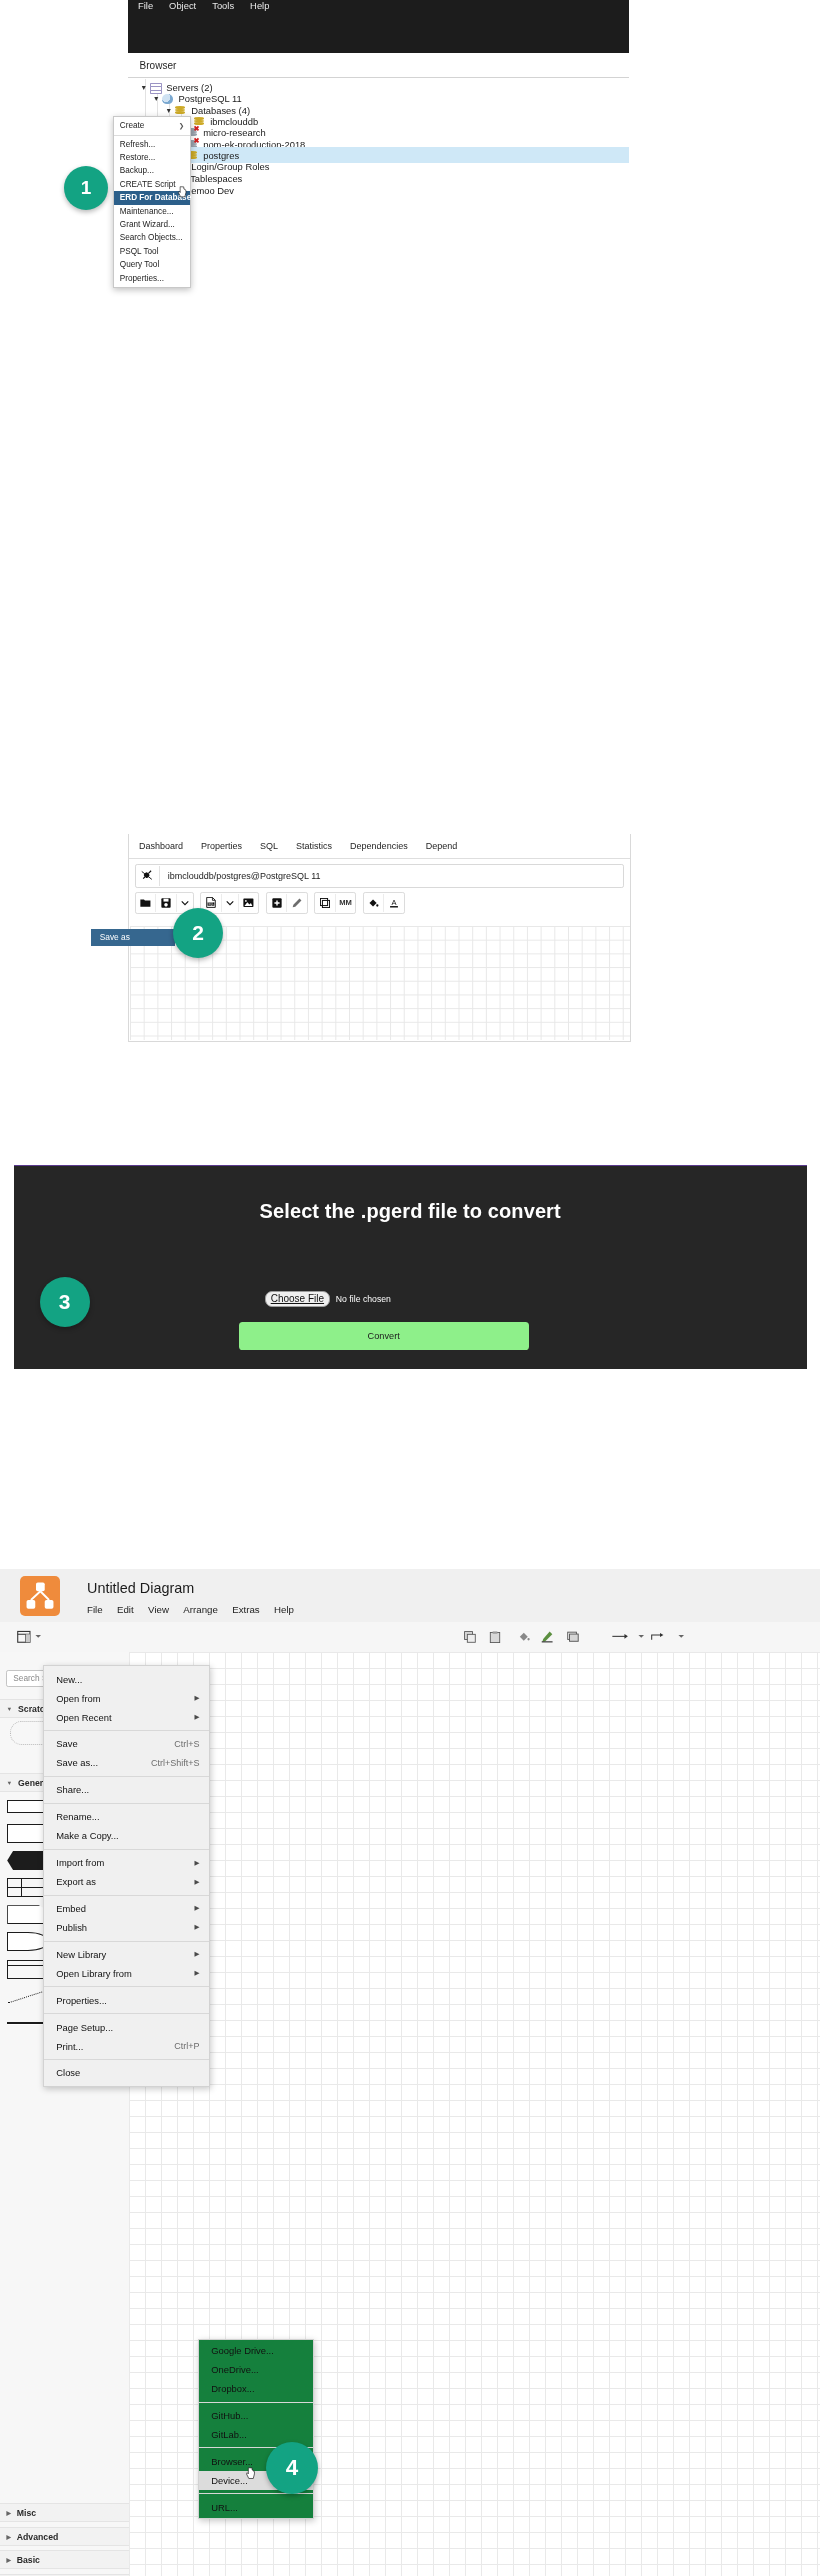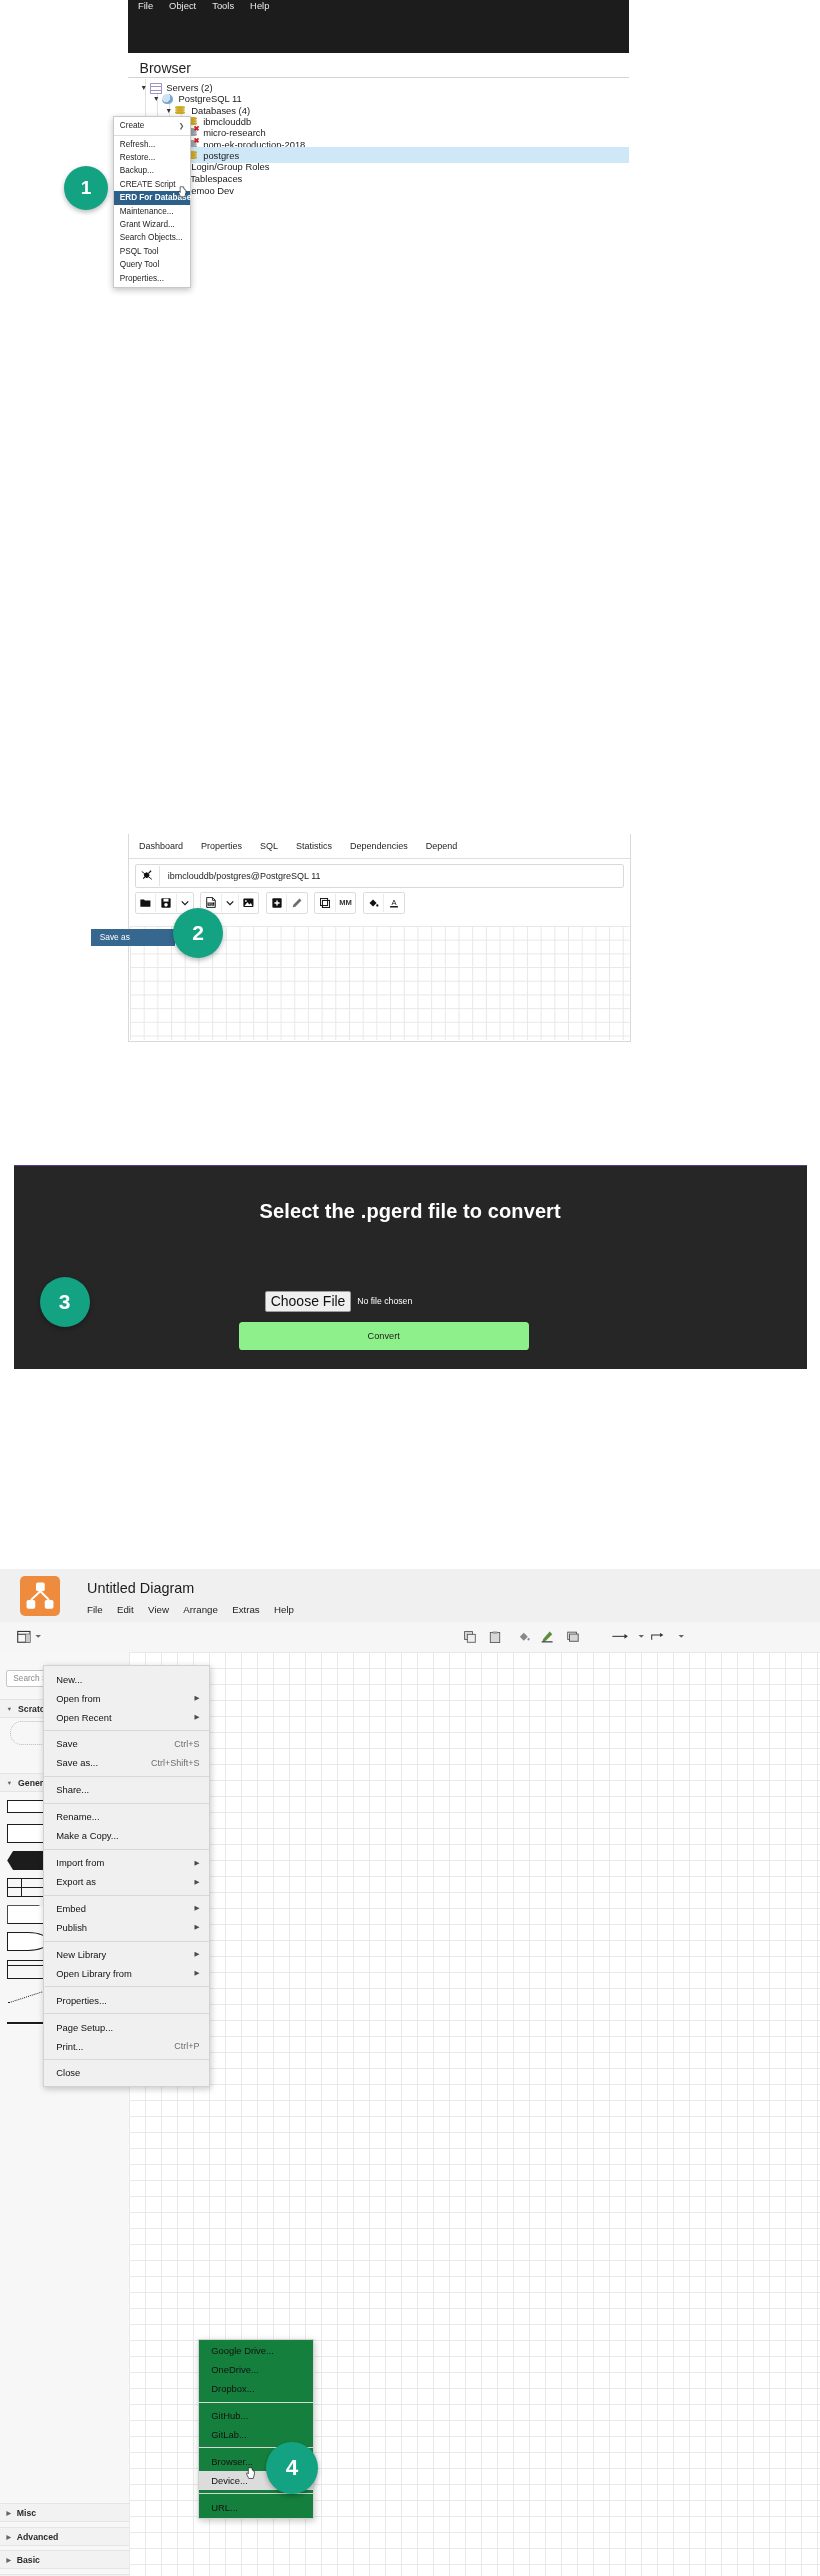--- a/index.html
+++ b/index.html
@@ -9,21 +9,21 @@
   }
   
   #sec1{position:absolute;left:0;top:0;width:820px;height:477px;}
   .pg-win{position:absolute;left:128px;top:0;width:501px;height:53px;background:#1c1c1c;}
   .pg-titlebar{display:flex;align-items:center;height:29px;padding-left:8.7px;gap:6.5px;}
   .pg-logo{width:14.4px;height:14.4px;position:relative;flex:0 0 auto;}
   .pg-title{color:#fff;font-size:11.2px;letter-spacing:0.1px;}
   .pg-menubar{display:flex;gap:16px;padding-left:10px;height:21.7px;align-items:flex-start;}
   .pg-menubar span{color:#e9e9e9;font-size:9.4px;cursor:default;}
   .pg-browser-bar{position:absolute;left:128px;top:53px;width:501px;height:24.6px;background:#fff;}
-  .pg-browser-bar .lbl{position:absolute;left:11.6px;top:6.5px;font-size:14px;color:#1f1f1f;}
+  .pg-browser-bar .lbl{position:absolute;left:11.6px;top:6.5px;font-size:10px;color:#1f1f1f;}
   .pg-browser-bar .underline{position:absolute;left:0;bottom:0;width:501px;height:0.7px;background:#d3d3d3;}
   .pg-tree{position:absolute;left:128px;top:79px;width:501px;height:90px;background:#fff;}
   .tnode{position:absolute;height:16px;display:flex;align-items:center;white-space:nowrap;font-size:9.4px;color:#1a1a1a;}
   .tnode.sel{background:#cfe8f7;left:0;width:501px;padding-left:0;}
   .tnode .chev{width:11.6px;display:inline-block;text-align:center;color:#333;font-size:8px;}
   .tnode .ico{width:13px;height:10px;display:inline-block;margin-right:3.6px;position:relative;top:0.7px;}
   .guide{position:absolute;width:0.7px;background:#e2e2e2;}
   
   .cyl{position:relative;width:10.8px;height:10px;display:inline-block;}
   .cyl i{position:absolute;left:0;width:10.8px;height:2.9px;border-radius:50%;display:block;}
@@ -70,21 +70,21 @@
   .erd-canvas{position:absolute;left:0.7px;top:92px;width:500px;height:114px;
       background-image:linear-gradient(#e8e8e8 0.7px,transparent 0.7px),linear-gradient(90deg,#e8e8e8 0.7px,transparent 0.7px);
       background-size:13.7px 13.7px;background-color:#fff;}
   .tooltip-saveas{position:absolute;left:91px;top:95px;width:75px;height:16.6px;background:#36678f;color:#fff;
       font-size:8.4px;display:flex;align-items:center;padding-left:8.7px;z-index:20;}
   
   #sec3{position:absolute;left:13.7px;top:1165px;width:793px;height:204px;background:#262626;}
   #sec3 .toprule{position:absolute;left:0;top:0;width:100%;height:1.4px;background:#5b3a8e;}
   .conv-h1{position:absolute;left:0;top:35px;width:100%;text-align:center;color:#fff;font-size:20px;font-weight:bold;letter-spacing:0.1px;}
   .file-row{position:absolute;left:251px;top:126px;display:flex;align-items:center;gap:5.8px;}
-  .choose-btn{background:#efefef;border:0.7px solid #9c9c9c;border-radius:2px;font-size:14px;color:#111;padding:1.4px 5px;cursor:pointer;}
+  .choose-btn{background:#efefef;border:0.7px solid #9c9c9c;border-radius:7px;font-size:10px;color:#111;padding:1.4px 5px;cursor:pointer;text-decoration:underline;}
   .no-file{color:#fff;font-size:8.7px;}
   .conv-btn{position:absolute;left:225px;top:157px;width:290px;height:28px;background:#8ef08a;border:none;border-radius:3.6px;
       color:#1c1c1c;font-size:9.2px;cursor:pointer;display:flex;align-items:center;justify-content:center;font-family:"Liberation Sans",sans-serif;}
   
   #sec4{position:absolute;left:0;top:1551px;width:740px;height:1025px;background:#fff;}
   .dio-head{position:absolute;left:0;top:18px;width:820px;height:53px;background:#f0f0f0;border-bottom:0.7px solid #dcdcdc;}
   .dio-logo{position:absolute;left:19.5px;top:7.2px;width:40px;height:40px;background:#ef8b3c;border-radius:5px;}
   .dio-title{position:absolute;left:87px;top:10.8px;font-size:14.4px;color:#1b1b1b;}
   .dio-menubar{position:absolute;left:87px;top:35px;display:flex;gap:14.4px;}
   .dio-menubar span{font-size:9.7px;color:#1c1c1c;cursor:default;}
@@ -152,21 +152,21 @@
       <span class="ico"><span class="eleph"></span></span>
       <span>PostgreSQL 11</span>
     </div>
 
     <div class="tnode" style="left:35px;top:23px;">
       <span class="chev">▾</span>
       <span class="ico"><span class="cyl gold"><i></i><i></i><i></i></span></span>
       <span>Databases (4)</span>
     </div>
 
-    <div class="tnode" style="left:47px;top:34px;">
+    <div class="tnode" style="left:54px;top:34px;">
       <span class="chev">▸</span>
       <span class="ico"><span class="cyl gold"><i></i><i></i><i></i></span></span>
       <span>ibmclouddb</span>
     </div>
 
     <div class="tnode" style="left:47px;top:45px;">
       <span class="chev">▸</span>
       <span class="ico">
         <span class="cyl grey" style="position:relative"><i></i><i></i><i></i><span class="xmark">✖</span></span>
       </span>

